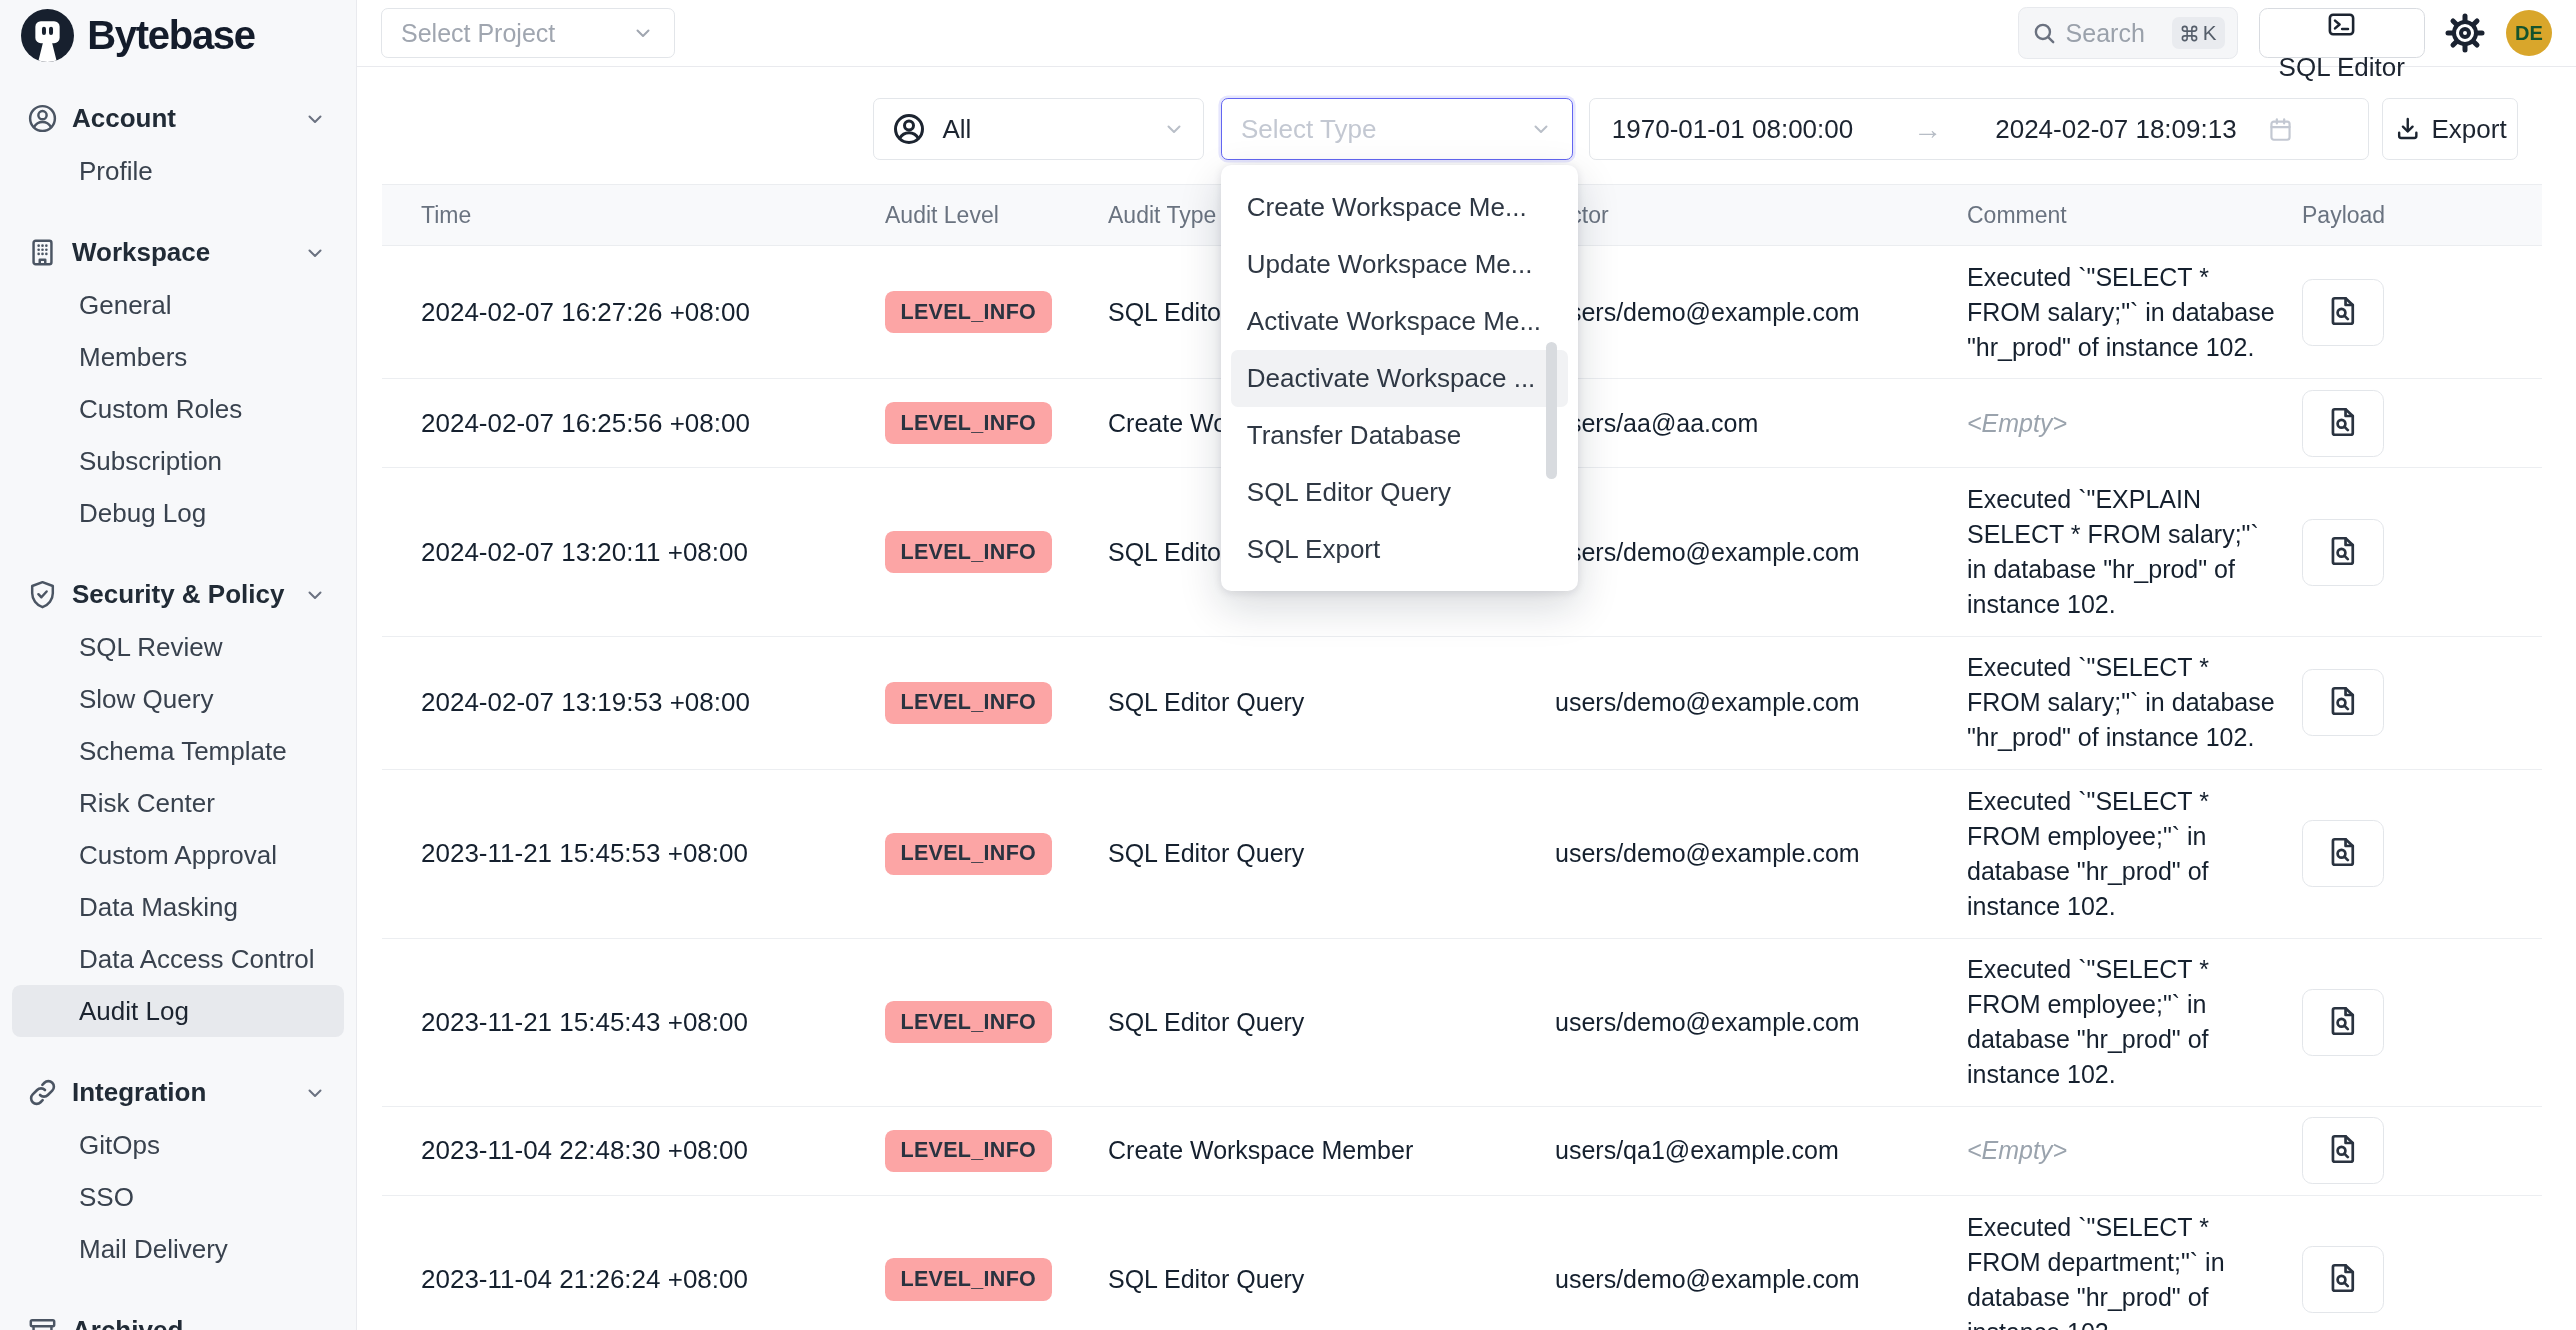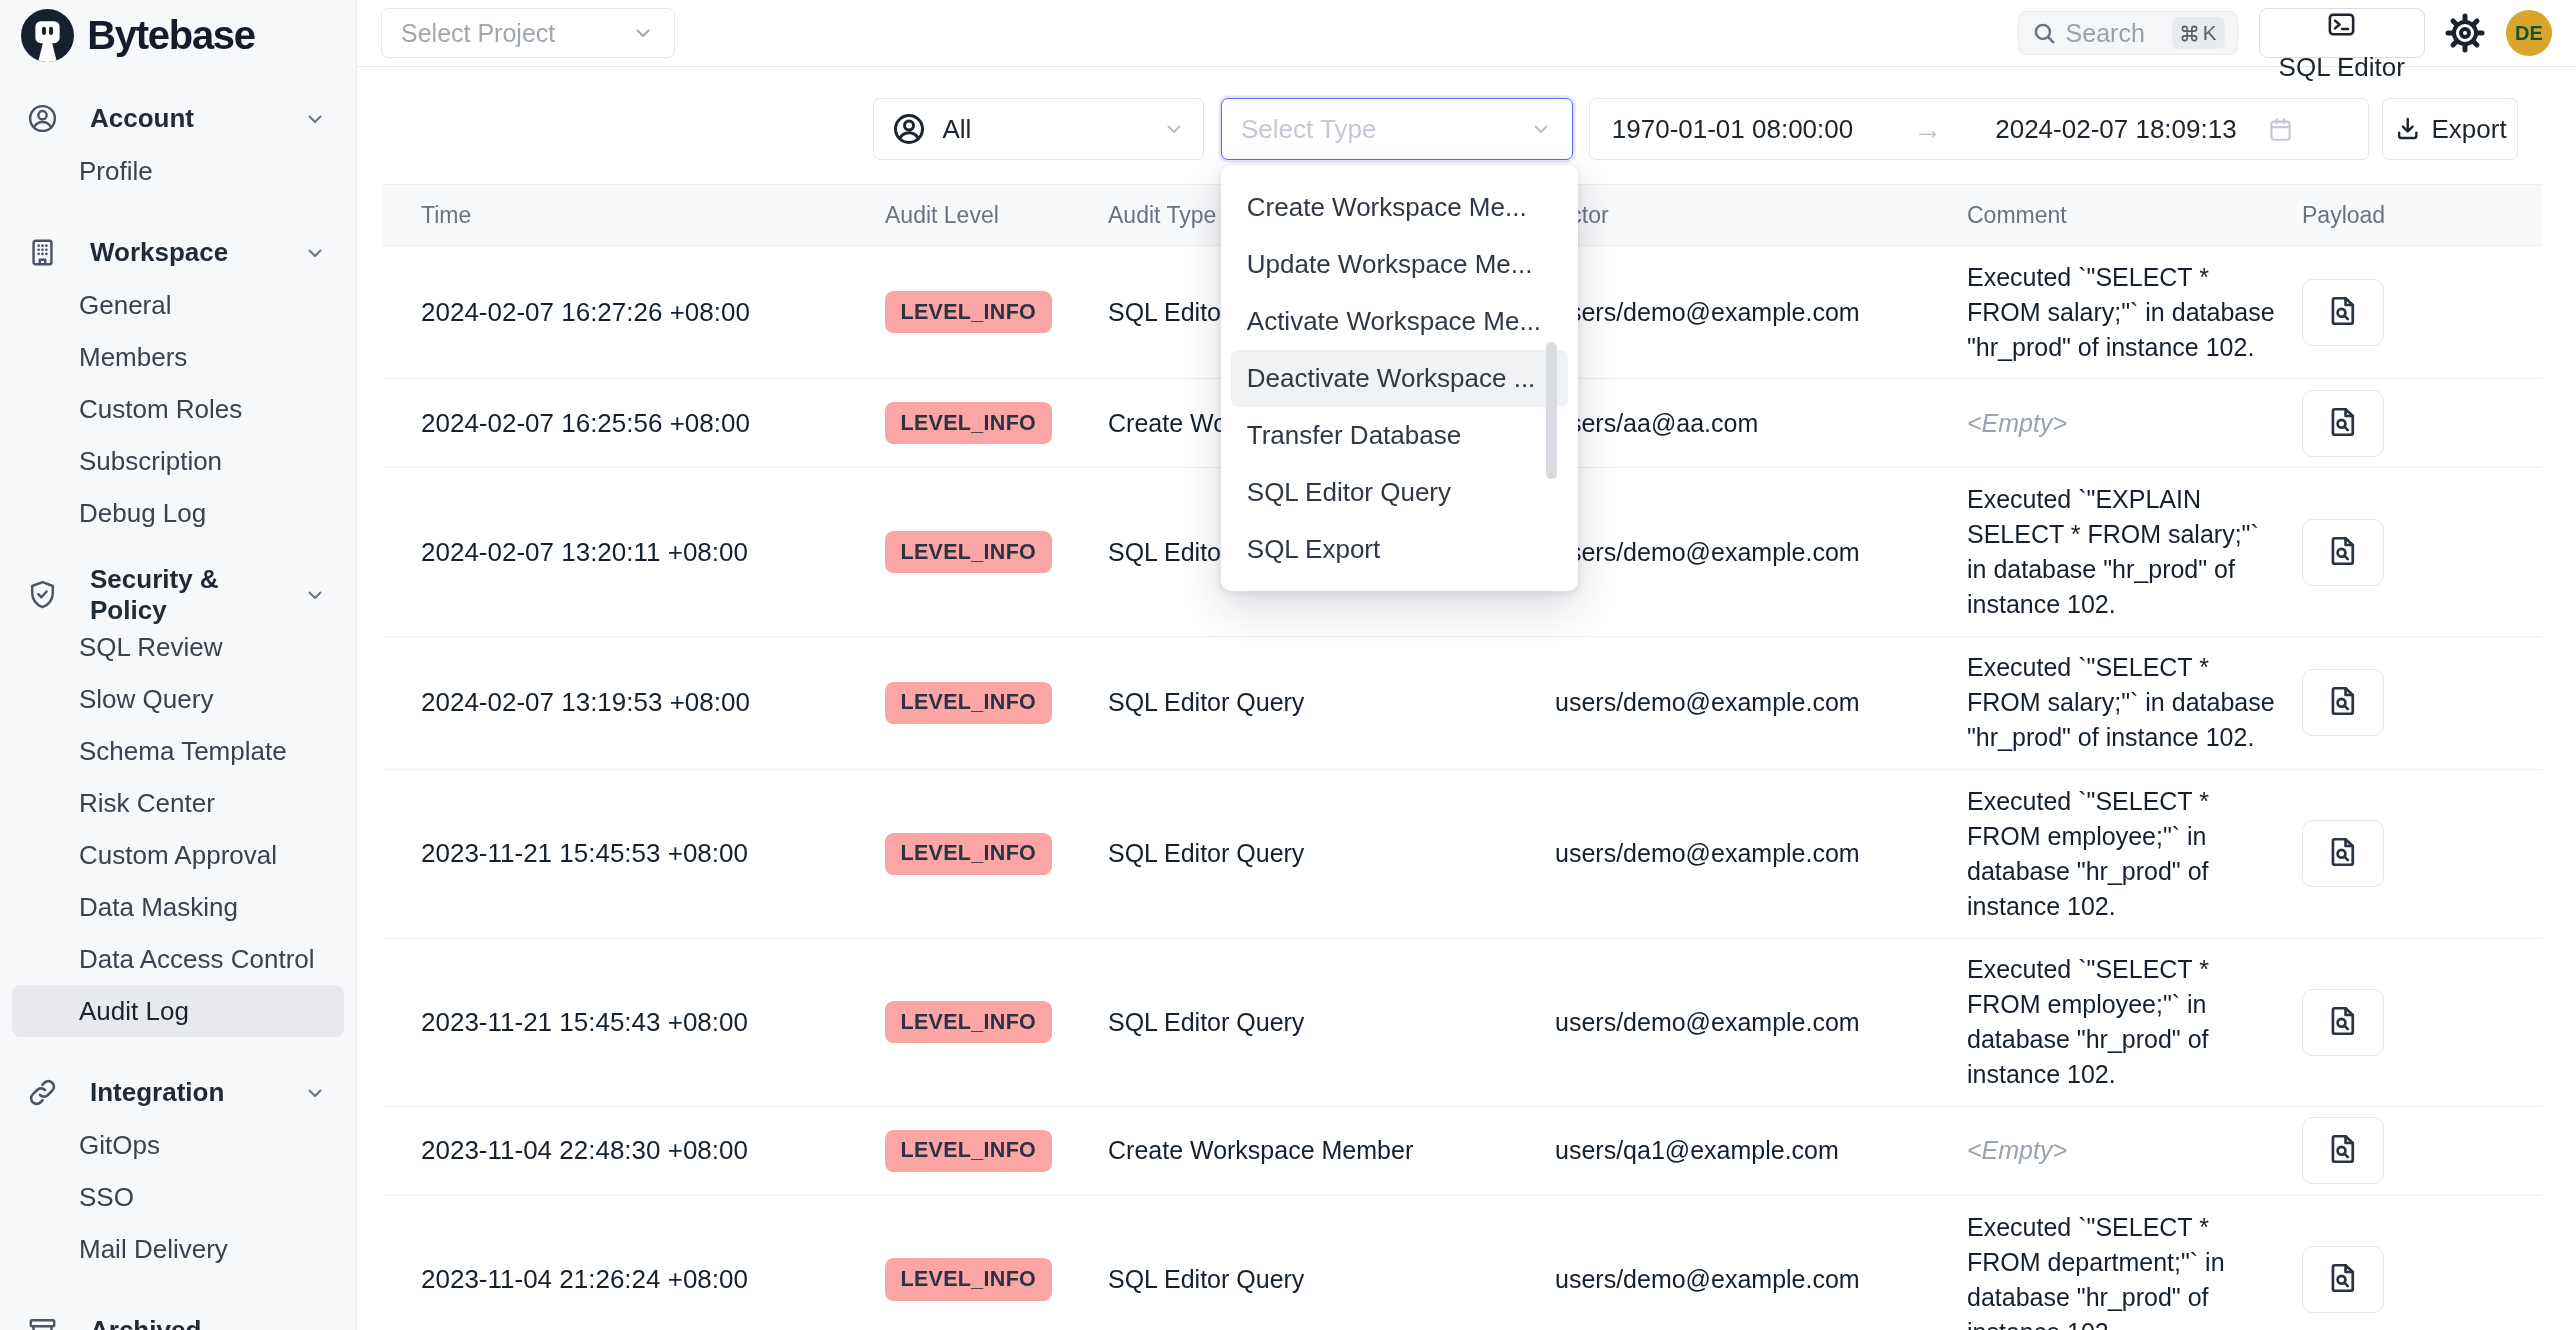--- a/index.html
+++ b/index.html
@@ -8,40 +8,40 @@
   .app { position:relative; width:2576px; height:1330px; }
 
   
   .sidebar { position:absolute; left:0; top:0; bottom:0; width:357px;
     background:#f7f8fa; border-right:0.9px solid #e9eaee; z-index:20; }
   .logo-row { height:70px; display:flex; align-items:center; padding-left:20.6px; gap:13.7px; }
   .logo-mark svg { display:block; }
   .logo-text { font-size:40px; font-weight:800; color:#141c2b; letter-spacing:-1.3px; }
   nav { padding-top:22.3px; }
   .nav-group { display:flex; align-items:center; height:53px; padding:0 29px 0 26px;
-    gap:31px; font-size:26px; font-weight:600; color:#212b36; cursor:pointer; }
+    gap:13px; font-size:26px; font-weight:600; color:#212b36; cursor:pointer; }
   .nav-group + .nav-group, .group-gap { margin-top:29px; }
   .nav-group .g-icon { color:#4b5563; display:flex; }
   .nav-group .g-icon svg { width:33px; height:33px; }
   .nav-group .chev { margin-left:auto; color:#6b7280; display:flex; }
   .nav-group .chev svg { width:24px; height:24px; }
   .nav-sub { display:flex; align-items:center; height:52px; padding-left:79px;
     font-size:26px; color:#39424e; cursor:pointer; }
   .nav-sub.active { background:#e7e9ed; border-radius:8.6px; margin:0 12px;
     padding-left:67px; color:#1c2430; }
 
   
   .topbar { position:absolute; left:357px; right:0; top:0; height:67px; background:#fff;
     border-bottom:0.9px solid #e9eaee; display:flex; align-items:center; padding:0 24px; z-index:10; }
   .project-select { width:294px; height:50px; border:0.9px solid #e2e5e9; border-radius:6.9px;
     display:flex; align-items:center; padding:0 19px; color:#a0a6b0; font-size:25px; cursor:pointer; }
   .project-select .chev { margin-left:auto; color:#a0a6b0; display:flex; }
   .chev svg { width:24px; height:24px; }
   .topbar-right { margin-left:auto; display:flex; align-items:center; gap:20.6px; }
-  .searchbox { width:220px; height:44px; background:#f5f6f8; border:0.9px solid #e7e9ed;
+  .searchbox { width:220px; height:52px; background:#f5f6f8; border:0.9px solid #e7e9ed;
     border-radius:8.6px; display:flex; align-items:center; padding:0 12px; gap:8.6px;
     color:#9aa1ab; font-size:25px; cursor:text; }
   .searchbox .s-icon { display:flex; color:#6b7280; }
   .searchbox .s-icon svg { width:26px; height:26px; }
   .kbd { margin-left:auto; background:#e9ebef; border-radius:6.9px; padding:4.3px 8.6px;
     font-size:20.6px; color:#555e6a; display:flex; align-items:center; gap:3.4px; }
   .kbd svg { width:19px; height:19px; }
   .sqleditor-btn { height:50px; border:0.9px solid #d8dbe0; border-radius:8.6px; background:#fff;
     display:flex; align-items:center; gap:12px; padding:0 19px; font-size:26px;
     color:#1c2430; font-weight:500; cursor:pointer;flex-direction:column; }

